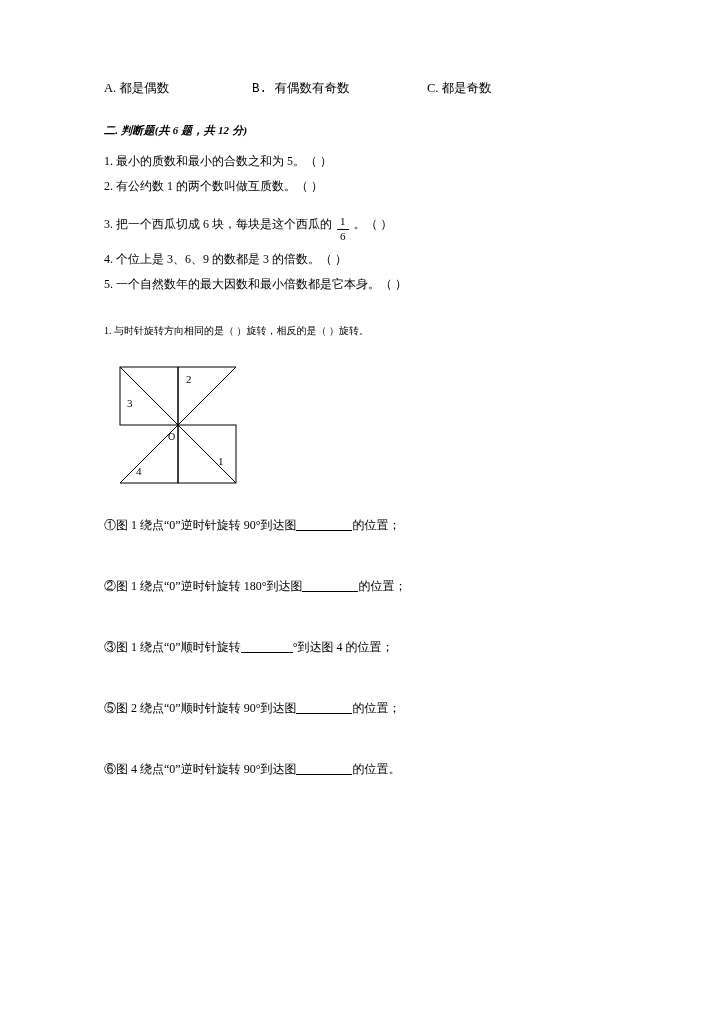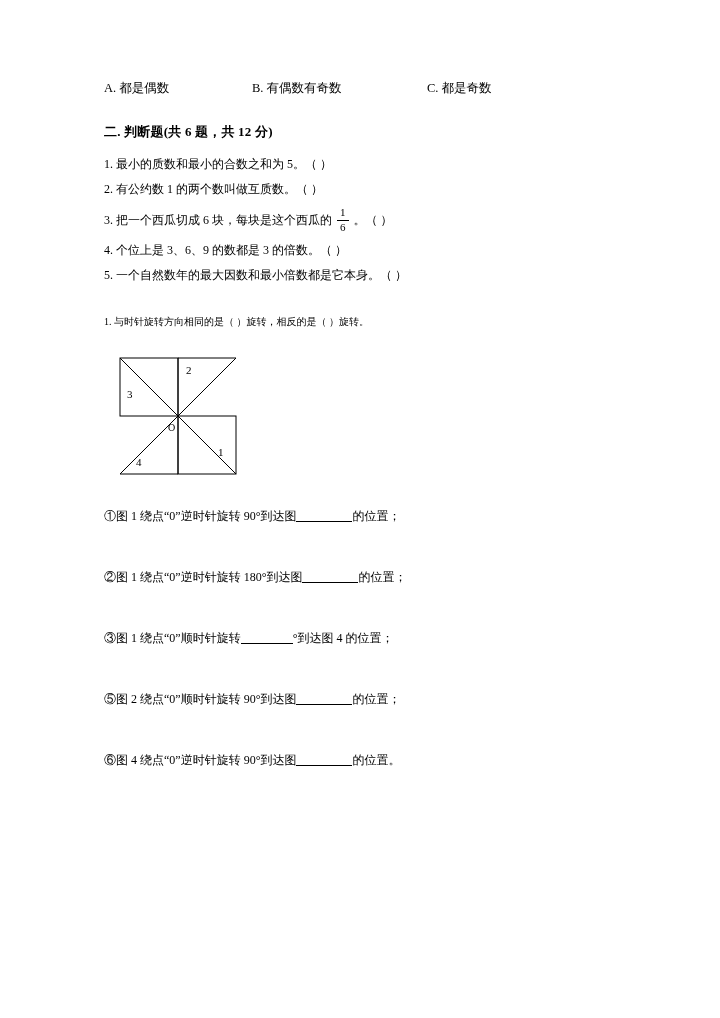--- a/index.html
+++ b/index.html
@@ -25,40 +25,40 @@
   .choices-row {
     display: flex;
     font-size: 12.5px;
     margin-bottom: 26px;
     margin-top: 8px;
   }
   .choices-row .choice {
     white-space: nowrap;
   }
   .choice-a { width: 148px; }
-  .choice-b { width: 175px; }
+  .choice-b { width: 175px; font-family: Liberation Mono, monospace; }
   .choice-c { width: auto; }
 
   .section-heading {
-    font-size: 13px;
+    font-size: 11px;
     font-weight: bold;
     margin: 0 0 14px 0;
     letter-spacing: 0.2px;
+    font-style: italic;
   }
   .q-line {
     font-size: 12px;
     line-height: 1.55;
     margin: 0 0 6px 0;
   }
   .q-line.spaced {
-    margin-bottom: 9px;
+    margin-bottom: 21px;
   }
   .frac-line {
     display: flex;
-    align-items: center;
     font-size: 12px;
     margin: 6px 0 8px 0;
   }
   .frac {
     display: inline-flex;
     flex-direction: column;
     align-items: center;
     margin: 0 5px;
     line-height: 1.05;
     vertical-align: middle;

